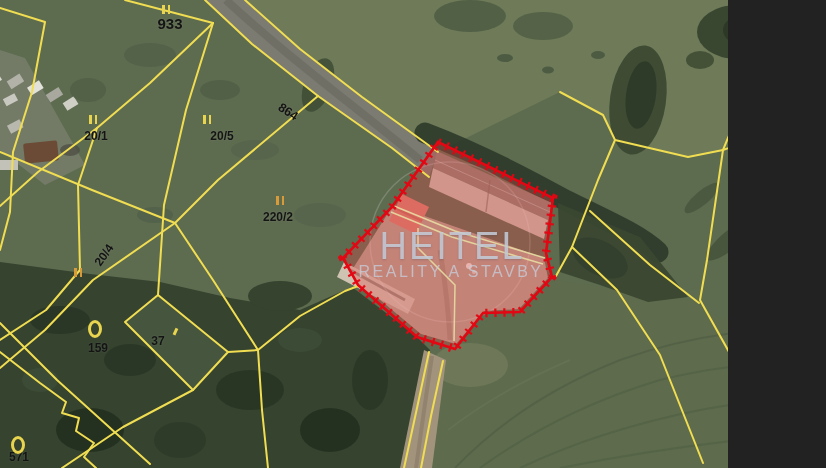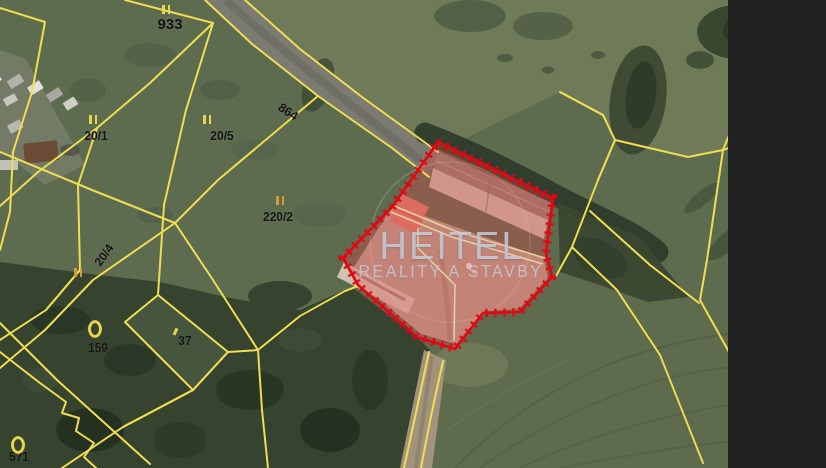--- a/index.html
+++ b/index.html
@@ -190,21 +190,21 @@
     </g>
   </svg>
 
   <div class="plabel" style="left:170px;top:23px;font-size:15px;">933</div>
   <div class="plabel" style="left:96px;top:136px;">20/1</div>
   <div class="plabel" style="left:222px;top:136px;">20/5</div>
   <div class="plabel" style="left:278px;top:217px;">220/2</div>
   <div class="plabel rot" style="left:104px;top:255px;font-size:12px;transform:translate(-50%,-50%) rotate(-55deg);">20/4</div>
   <div class="plabel rot" style="left:288px;top:112px;font-size:12.5px;transform:translate(-50%,-50%) rotate(33deg);">864</div>
   <div class="plabel" style="left:98px;top:348px;">159</div>
-  <div class="plabel" style="left:185px;top:341px;">37</div>
+  <div class="plabel" style="left:158px;top:341px;">37</div>
   <div class="plabel" style="left:19px;top:457px;">571</div>
 
   <div class="marker-pipes" style="left:162px;top:5px;"></div>
   <div class="marker-pipes" style="left:89px;top:115px;"></div>
   <div class="marker-pipes" style="left:203px;top:115px;"></div>
   <div class="marker-pipes" style="left:276px;top:196px;--mc:#d89b3a;"></div>
   <div class="marker-pipes" style="left:74px;top:268px;--mc:#d89b3a;"></div>
   <div class="marker-ring" style="left:88px;top:320px;"></div>
   <div class="marker-ring" style="left:11px;top:436px;"></div>
   <div class="tinybar" style="left:174px;top:328px;"></div>

